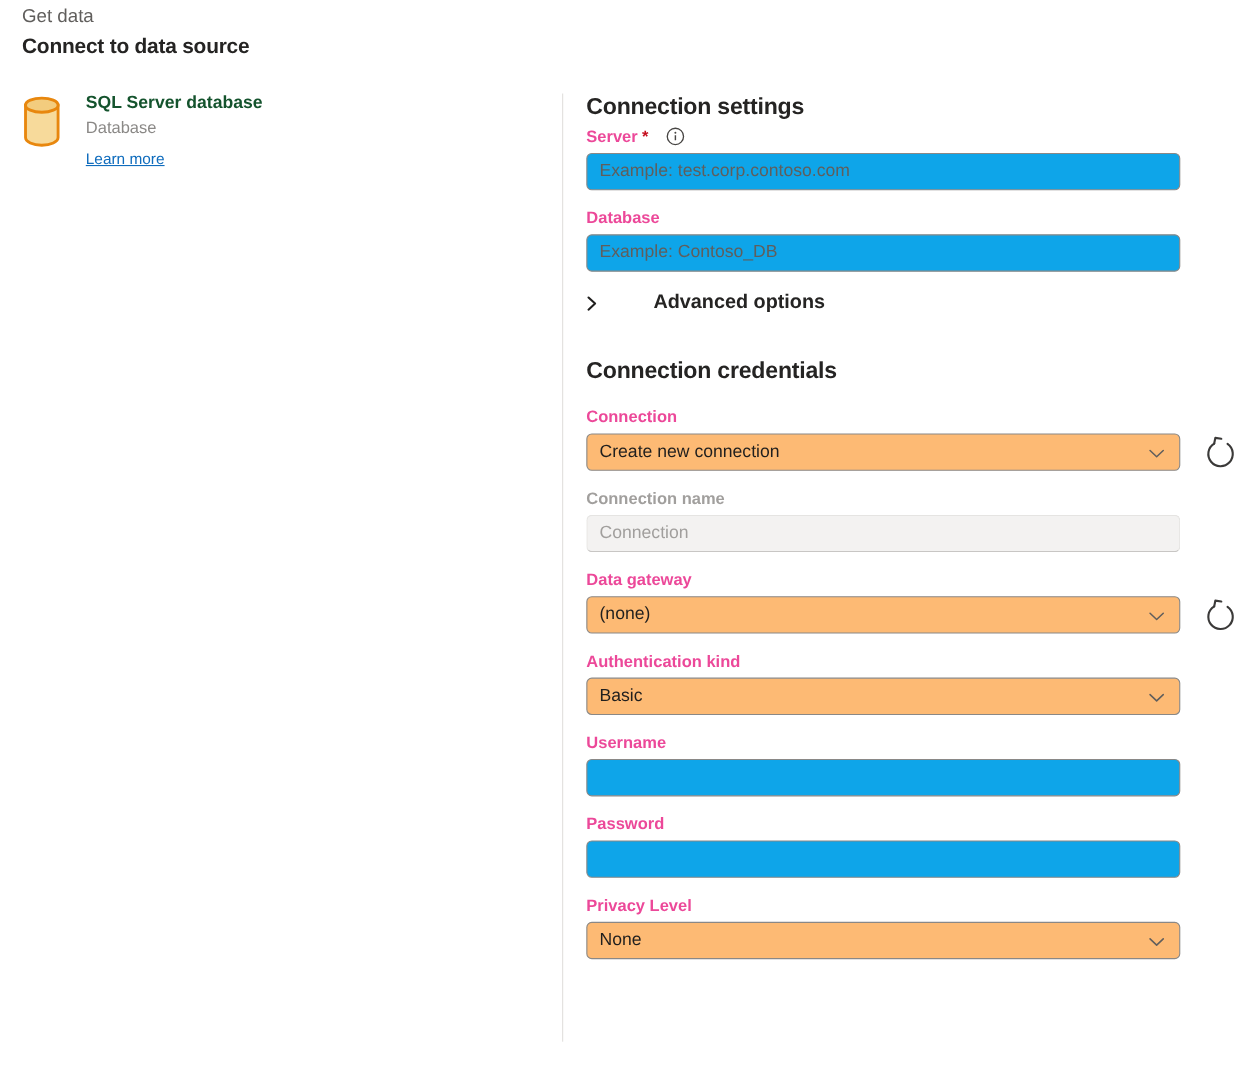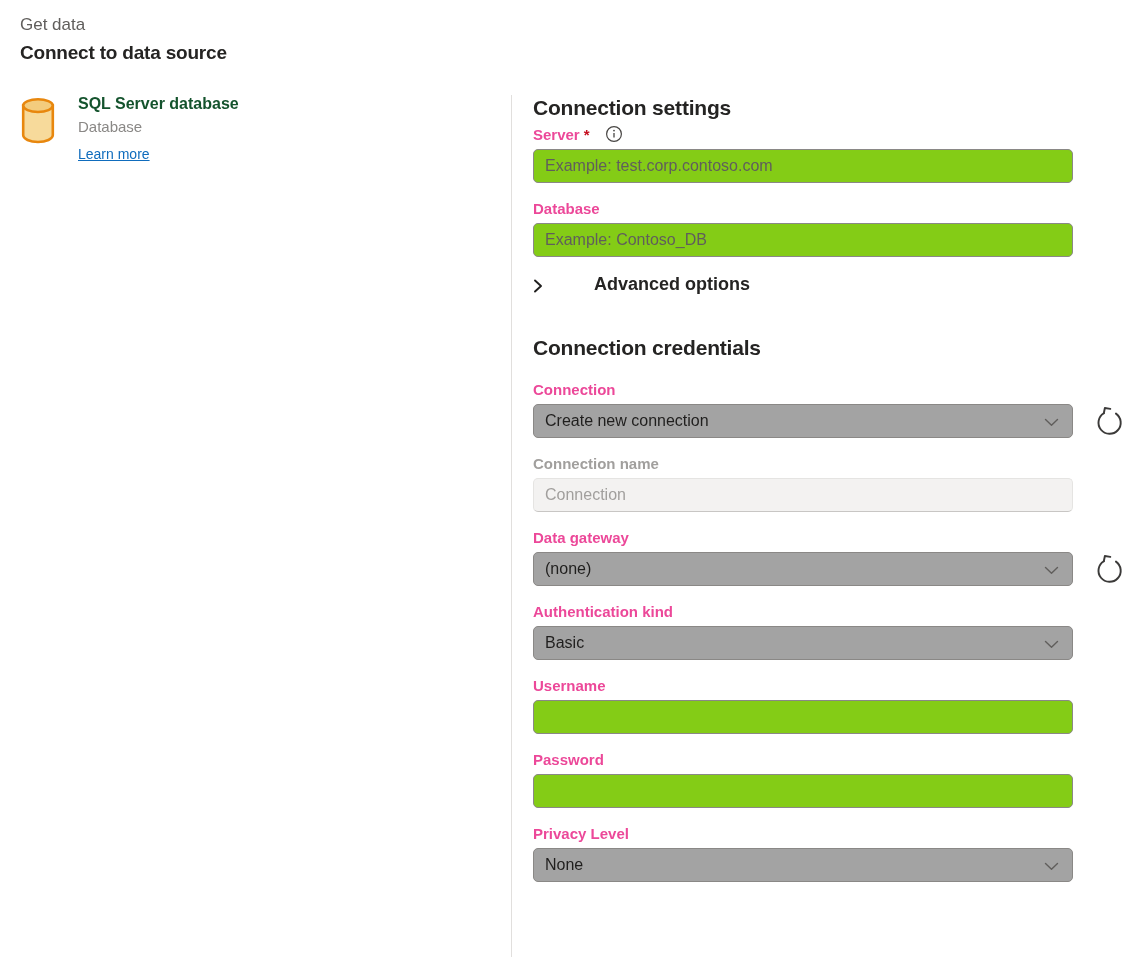--- a/index.html
+++ b/index.html
@@ -1,19 +1,19 @@
 <!DOCTYPE html>
 <html><head>
 <meta charset="utf-8">
 <style>
   * { margin:0; padding:0; box-sizing:border-box; }
   html,body { width:1138px; height:975px; background:#ffffff; overflow:hidden;
     font-family:"Liberation Sans", sans-serif; -webkit-font-smoothing:antialiased; }
 
-  .page { padding:15px 0 0 20px; }
+  .page { padding:5px 0 0 20px; }
 
   
   .breadcrumb { font-size:17px; color:#605E5C; }
   .page-title { font-size:19px; font-weight:700; color:#252423; margin-top:7px; letter-spacing:-0.2px; }
 
   
   .main { display:flex; align-items:stretch; margin-top:31px; min-height:862px; }
   .left-col { width:491px; flex:0 0 491px; }
   .divider { width:1px; background:#E1DFDD; flex:0 0 1px; }
   .right-col { padding-left:21px; flex:1; padding-top:1px; }
@@ -33,28 +33,28 @@
 
   .group { margin-bottom:17px; }
   .label-row { display:flex; align-items:center; margin-bottom:6px; }
   .field-label { font-size:15px; font-weight:700; color:#ec4899; }
   .field-label.disabled { color:#A19F9D; }
   .required { color:#C50F1F; font-size:15px; font-weight:700; margin-left:4px; }
   .info-btn { margin-left:15px; display:inline-flex; cursor:pointer; }
 
   .text-input { width:540px; height:34px; border:1px solid #8A8886; border-radius:5px;
     font-family:"Liberation Sans", sans-serif; font-size:16px; color:#201F1E; padding:0 11px;
-    outline:none; background:#84cc16; }
+    outline:none; background:#0ea5e9; }
   .text-input::placeholder { color:#605E5C; opacity:1; }
   .text-input.disabled { background:#F3F2F1; border-color:#E5E4E2; border-bottom-color:#C8C6C4; color:#A19F9D; }
   .text-input.disabled::placeholder { color:#A19F9D; }
 
   .select-row { display:flex; align-items:center; }
   .select-box { width:540px; height:34px; border:1px solid #8A8886; border-radius:5px;
-    display:flex; align-items:center; padding:0 11px; cursor:pointer; background:#a3a3a3; position:relative; }
+    display:flex; align-items:center; padding:0 11px; cursor:pointer; background:#fdba74; position:relative; }
   .select-value { font-size:16px; color:#201F1E; flex:1; white-space:nowrap; overflow:hidden; }
   .select-chevron { position:absolute; right:13px; top:13px; display:flex; }
 
   .refresh-btn { margin-left:21px; display:inline-flex; cursor:pointer; }
 
   .advanced-row { display:flex; align-items:center; margin-top:7px; margin-bottom:0; cursor:pointer;gap:40px; }
   .advanced-chevron { display:flex; margin-right:11px; margin-top:2px; }
   .advanced-label { font-size:18px; font-weight:700; color:#252423; }
 
   .extra-gap { margin-top:15px; }

